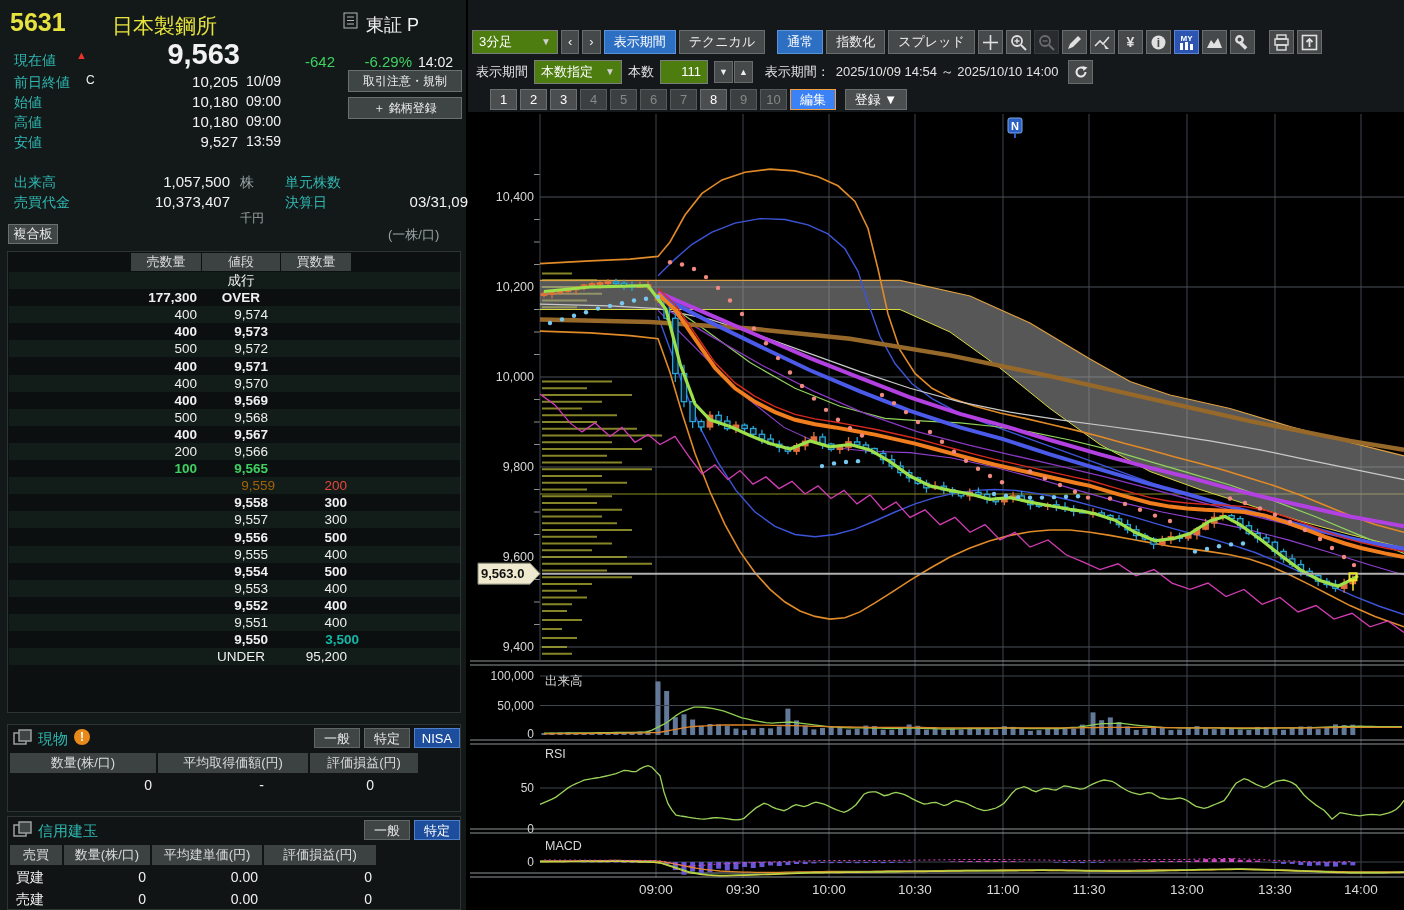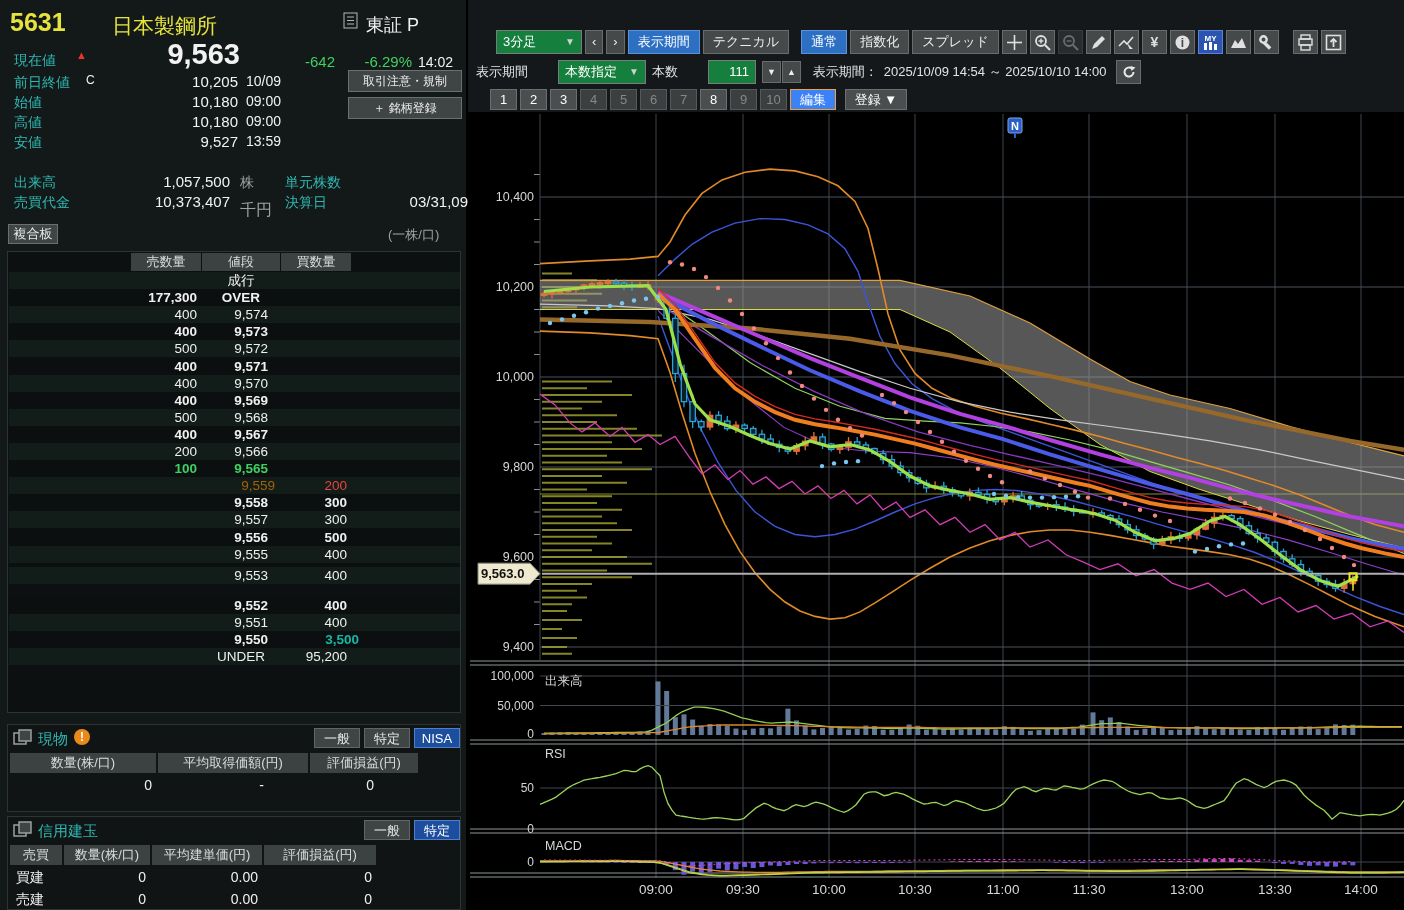--- a/index.html
+++ b/index.html
@@ -42,22 +42,22 @@
 #tb2 { position:absolute; left:4px; top:28px; height:28px; display:flex; gap:3px; align-items:center; }
 #tb3 { position:absolute; left:8px; top:59px; height:26px; display:flex; gap:6px; align-items:center; }
 #tb4 { position:absolute; left:22px; top:88px; height:23px; display:flex; gap:3px; align-items:center; }
 .tbtn { height:24px; padding:0 9px; background:#45494a; border:1px solid #686c6c;
   color:#eee; font-size:13px; line-height:22px; }
 .tbtn.blue { background:#2d6fc2; border-color:#5a93d8; color:#fff; }
 .ibtn { width:25px; height:24px; background:#45494a; border:1px solid #686c6c;
   display:flex; align-items:center; justify-content:center; }
 .ibtn.active { background:#2b55b0; border-color:#5a83d8; }
 .ibtn.disabled { opacity:.42; }
-.sel { height:24px; background:#15803d; border:1px solid #787c7c; color:#fff;
-  font-size:13px; padding:0 6px; line-height:22px;margin-left:24px; }
+.sel { height:24px; background:#4d7c0f; border:1px solid #787c7c; color:#fff;
+  font-size:13px; padding:0 6px; line-height:22px; }
 .sel .car { color:#cfcfcf; font-size:10px; margin-left:8px; }
 .nbtn { width:27px; height:21px; background:#4a4e4e; border:1px solid #6a6e6e;
   color:#fff; font-size:13px; text-align:center; line-height:19px; }
 .nbtn.disabled { background:#3b3f3f; color:#848888; border-color:#55595a; }
 .lab13 { color:#e2e2e2; font-size:13px; }
 svg text { font-family:"Liberation Sans", sans-serif; }
 </style>
 </head>
 <body>
 
@@ -101,21 +101,21 @@
   <div class="abs btn-dark" style="left:348px;top:70px;width:114px;height:22px;line-height:20px">取引注意・規制</div>
   <div class="abs btn-dark" style="left:348px;top:97px;width:114px;height:22px;line-height:20px"><span>＋</span> <span>銘柄登録</span></div>
 
   <div class="abs teal lbl" style="left:14px;top:174px">出来高</div>
   <div class="abs white" style="left:100px;top:173px;width:130px;text-align:right;font-size:15px">1,057,500</div>
   <div class="abs grayt" style="left:240px;top:174px;font-size:14px">株</div>
   <div class="abs teal lbl" style="left:285px;top:174px">単元株数</div>
 
   <div class="abs teal lbl" style="left:14px;top:194px">売買代金</div>
   <div class="abs white" style="left:100px;top:193px;width:130px;text-align:right;font-size:15px">10,373,407</div>
-  <div class="abs grayt" style="left:240px;top:200px;font-size:16px">千円</div>
+  <div class="abs grayt" style="left:240px;top:210px;font-size:12px">千円</div>
   <div class="abs teal lbl" style="left:285px;top:194px">決算日</div>
   <div class="abs white" style="left:392px;top:193px;width:76px;text-align:right;font-size:15px;overflow:hidden">03/31,09</div>
 
   <div class="abs btn-dark" style="left:8px;top:224px;width:50px;height:20px;line-height:18px;font-size:13px">複合板</div>
   <div class="abs grayt" style="left:388px;top:226px;font-size:13px">(一株/口)</div>
 
   <div id="board">
     <div class="board-hcell" style="left:123px;width:70px">売数量</div>
     <div class="board-hcell" style="left:194px;width:78px">値段</div>
     <div class="board-hcell" style="left:273px;width:70px">買数量</div>
@@ -203,21 +203,21 @@
         <div class="brow even" style="top: 293.6px;">
           <span class="bcell" style="left:122px;width:66px;color:#f0f0f0"></span>
           <span class="bcell" style="left:193px;width:66px;color:#f0f0f0">9,555</span>
           <span class="bcell" style="left:272px;width:66px;color:#f0f0f0">400</span>
         </div>
         <div class="brow odd" style="top: 310.7px;">
           <span class="bcell" style="left:122px;width:66px;color:#f0f0f0"></span>
           <span class="bcell" style="left:193px;width:66px;color:#f0f0f0">9,554</span>
           <span class="bcell" style="left:272px;width:66px;color:#f0f0f0">500</span>
         </div>
-        <div class="brow even" style="top: 315px; padding-left: 8px;">
+        <div class="brow even" style="top: 328px; padding-left: 8px;">
           <span class="bcell" style="left:122px;width:66px;color:#f0f0f0"></span>
           <span class="bcell" style="left:193px;width:66px;color:#f0f0f0">9,553</span>
           <span class="bcell" style="left:272px;width:66px;color:#f0f0f0">400</span>
         </div>
         <div class="brow odd" style="top: 344.9px;">
           <span class="bcell" style="left:122px;width:66px;color:#f0f0f0"></span>
           <span class="bcell" style="left:193px;width:66px;color:#f0f0f0">9,552</span>
           <span class="bcell" style="left:272px;width:66px;color:#f0f0f0">400</span>
         </div>
         <div class="brow even" style="top: 362px;">

